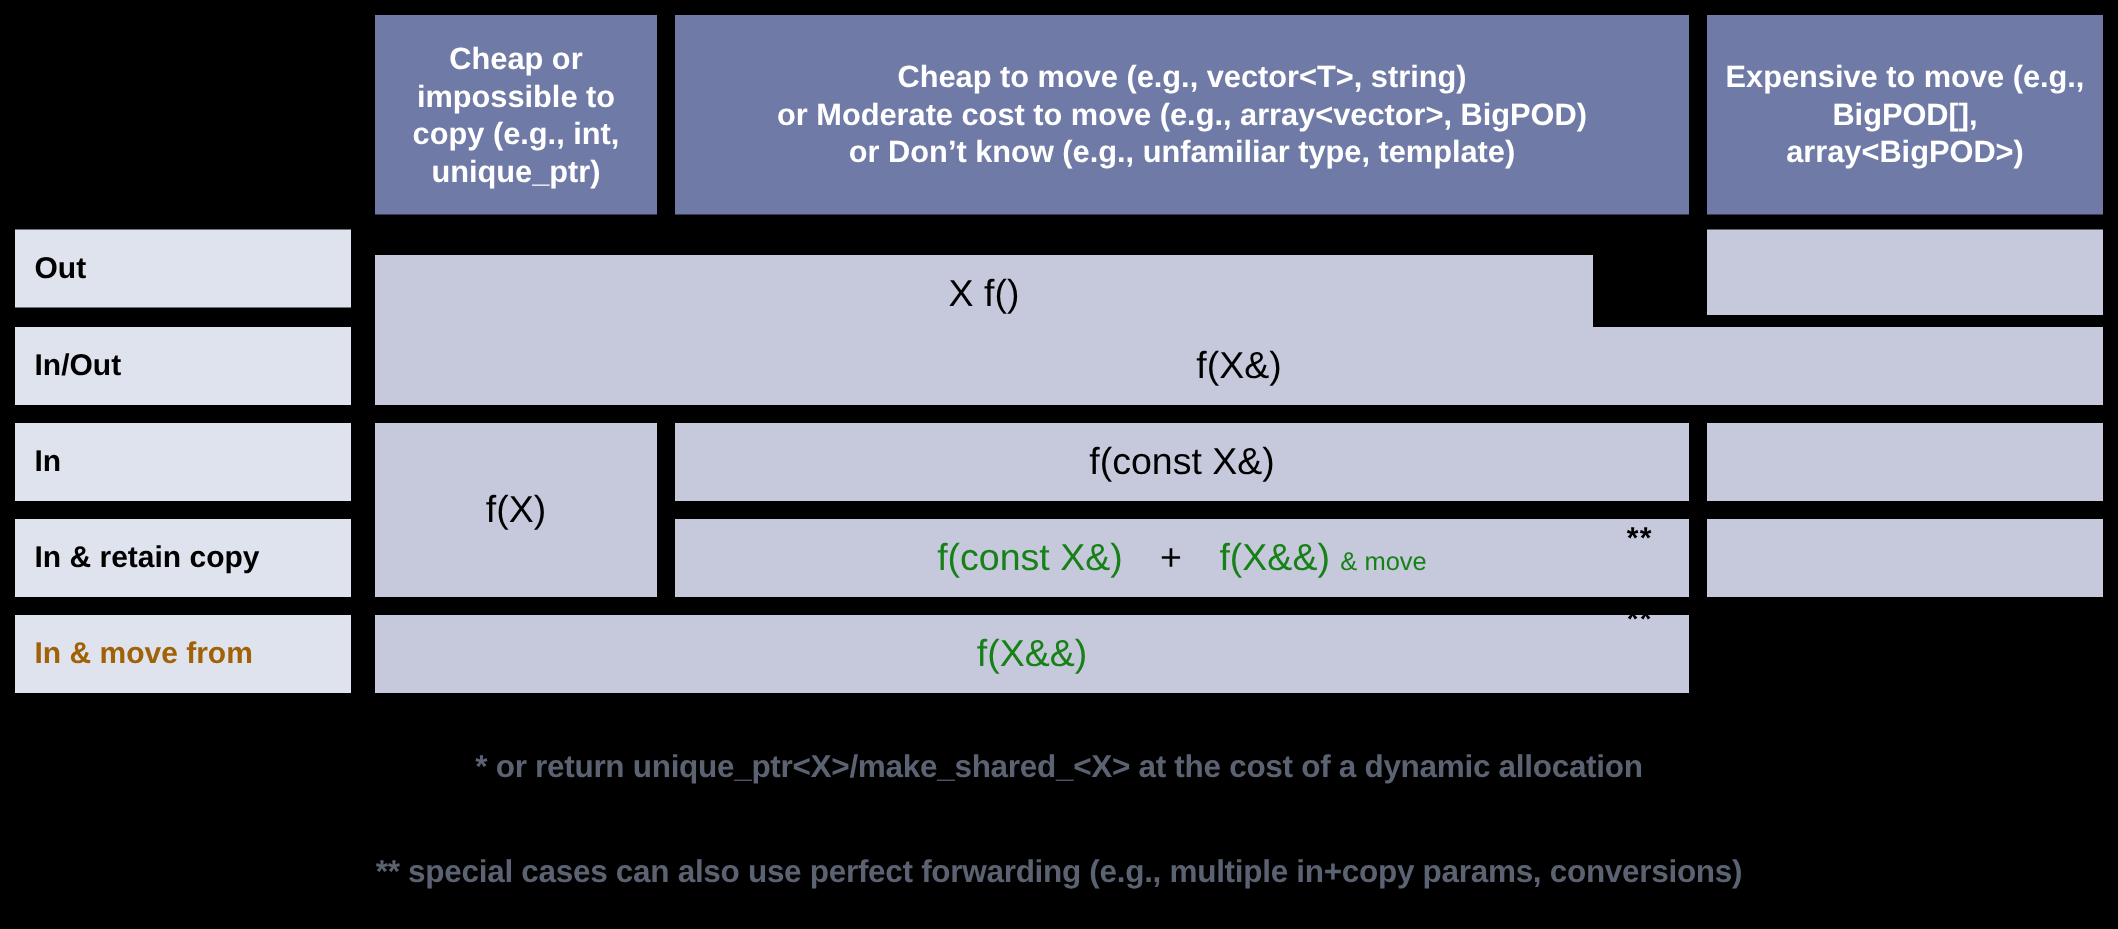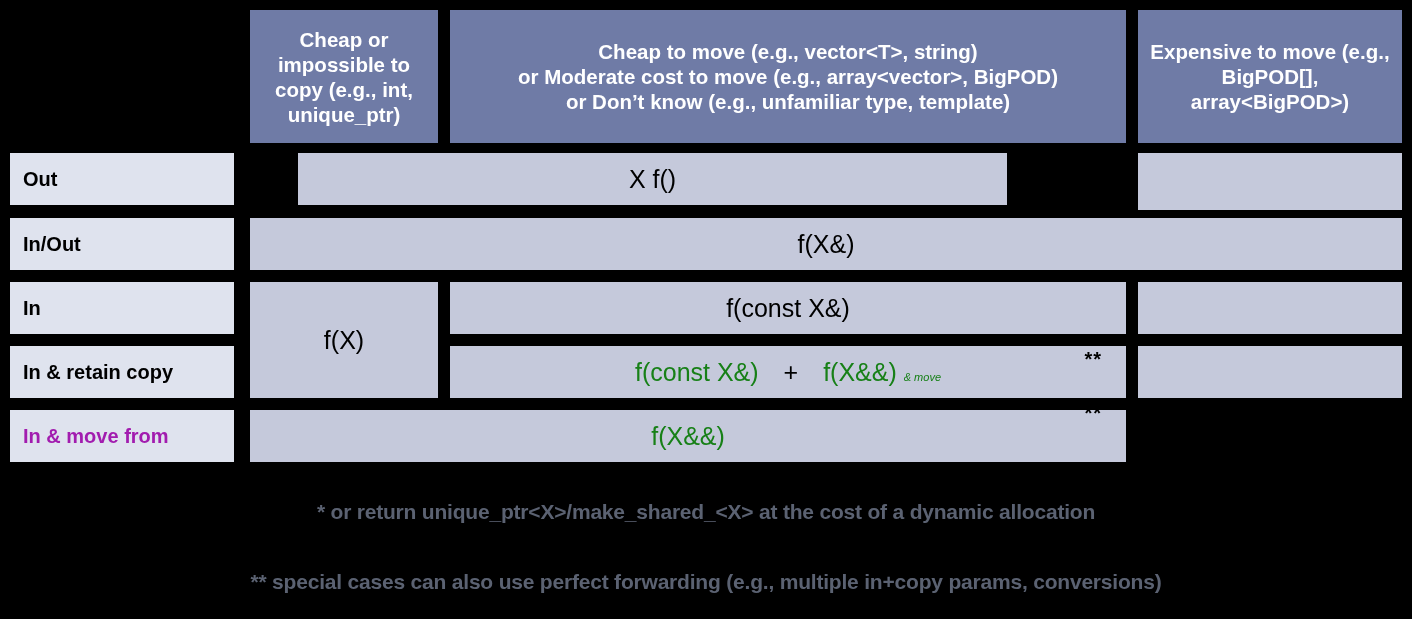--- a/index.html
+++ b/index.html
@@ -14,27 +14,27 @@
   
   .hdr{background:#6f7ba6;color:#ffffff;font-size:20.5px;line-height:1.22;
        padding:4px 8px;}
   .hdr b{font-weight:bold;}
   .hdr .norm{font-weight:bold;}
   .hdr-blank{background:#000;}
 
   
   .rowlab{background:#dfe3ee;color:#000;font-weight:bold;font-size:20px;
           justify-content:flex-start;padding-left:13px;text-align:left;}
-  .rowlab.green{color:#a21caf;}
+  .rowlab.green{color:#a16207;}
 
   
   .body-cell{background:#c5c9db;color:#000;font-size:25px;}
   .green{color:#178017;}
   .plus{color:#000;}
-  .amp-move{font-size:11px;font-style:italic;}
+  .amp-move{font-size:17px;}
   .stars{position:absolute;top:2px;right:24px;font-size:20px;color:#000;
          font-weight:bold;letter-spacing:1px;}
 
   
   .note{position:absolute;width:100%;text-align:center;color:#5b6272;
         font-weight:bold;font-size:21px;
         font-family:"Liberation Sans","DejaVu Sans",sans-serif;
         letter-spacing:-0.2px;}
 </style>
 </head>
@@ -77,21 +77,21 @@
   </div>
 
   <div class="cell rowlab" style="left:10px;top:346px;width:224px;height:52px;">
     <span>In &amp; retain copy</span>
   </div>
 
   <div class="cell rowlab green" style="left:10px;top:410px;width:224px;height:52px;">
     <span>In &amp; move from</span>
   </div>
 
-  <div class="cell body-cell" style="left:250px;top:153px;width:709px;height:52px;margin-left:48px;">
+  <div class="cell body-cell" style="left:250px;top:170px;width:812px;height:52px;">
     <span>X f()</span>
   </div>
 
   <div class="cell body-cell" style="left:1138px;top:153px;width:264px;height:57px;">
     <span></span>
   </div>
 
   <div class="cell body-cell" style="left:250px;top:282px;width:188px;height:116px;">
     <span>f(X)</span>
   </div>

